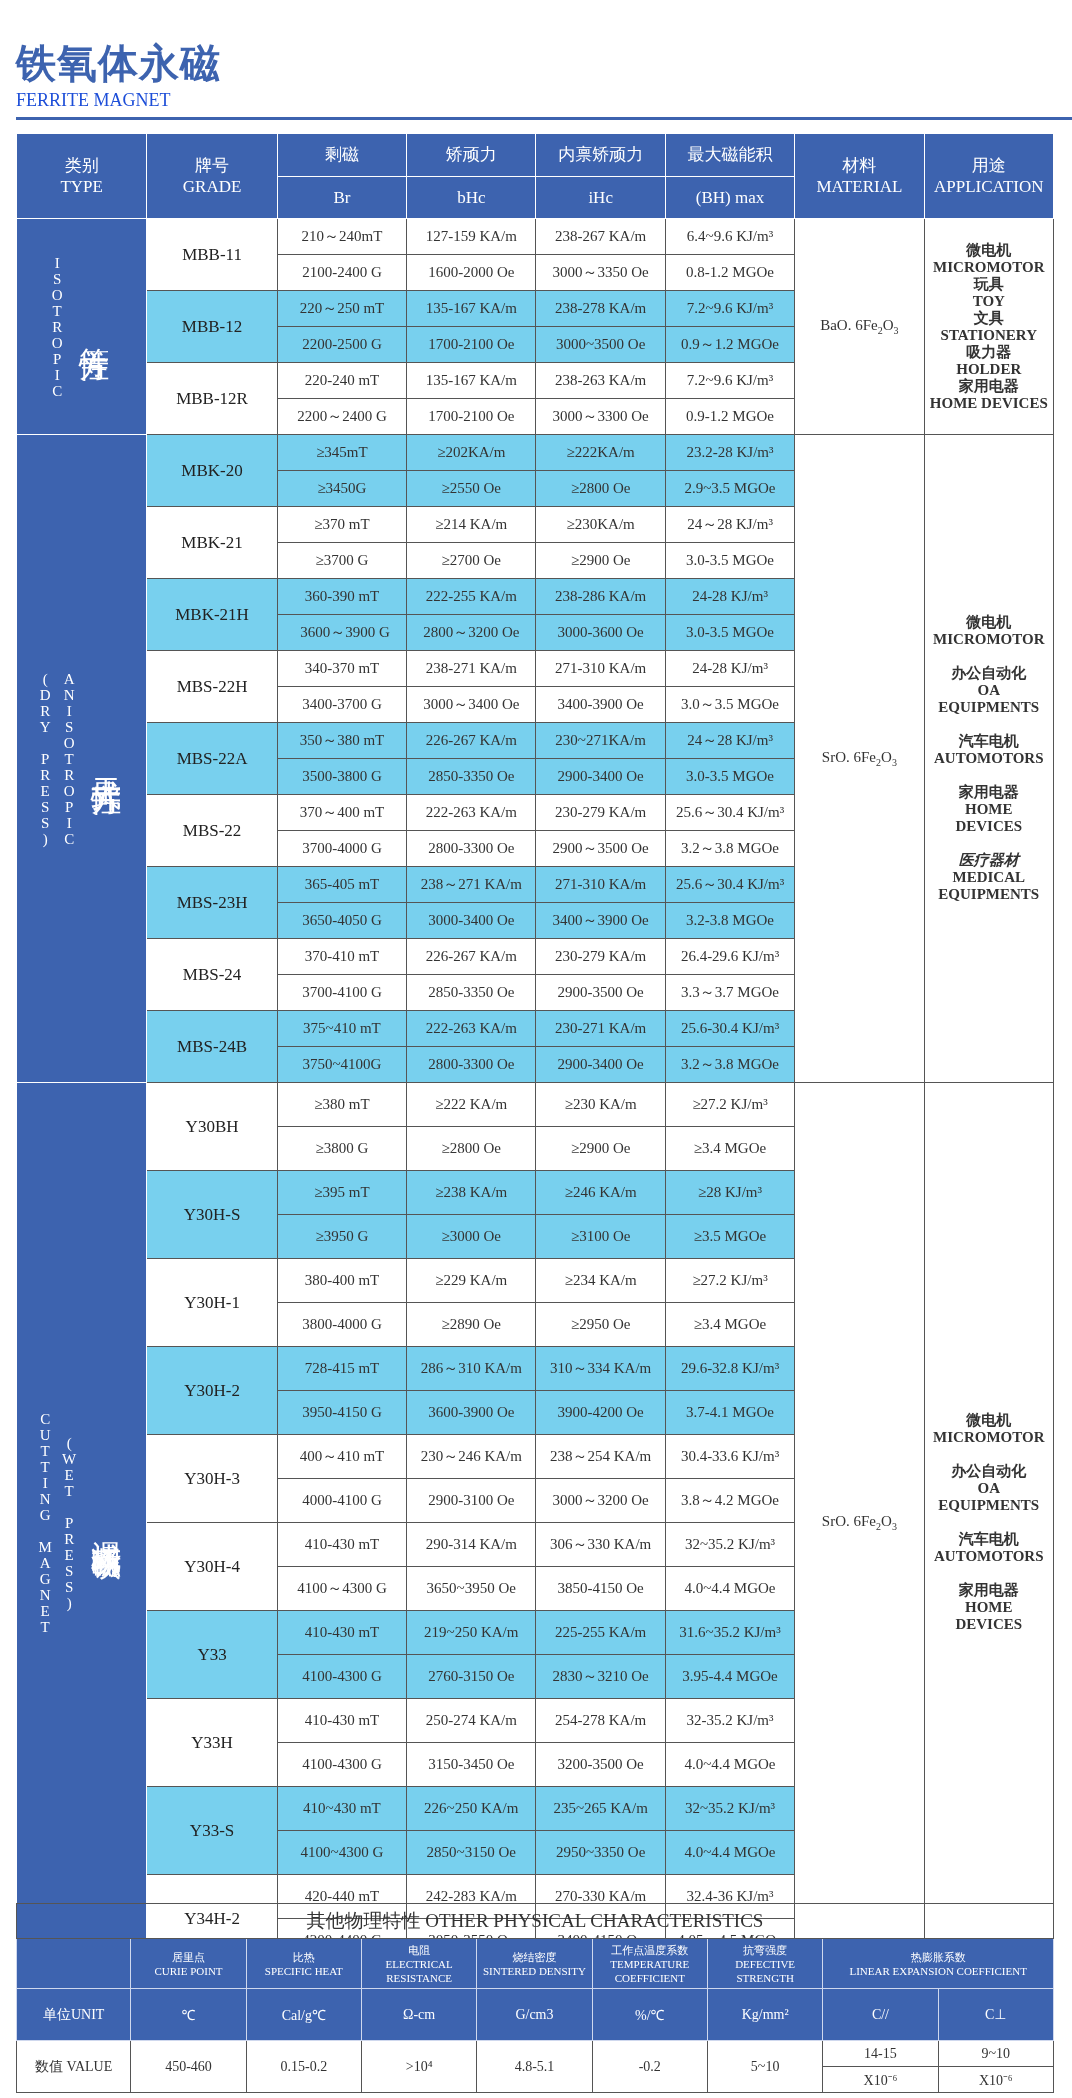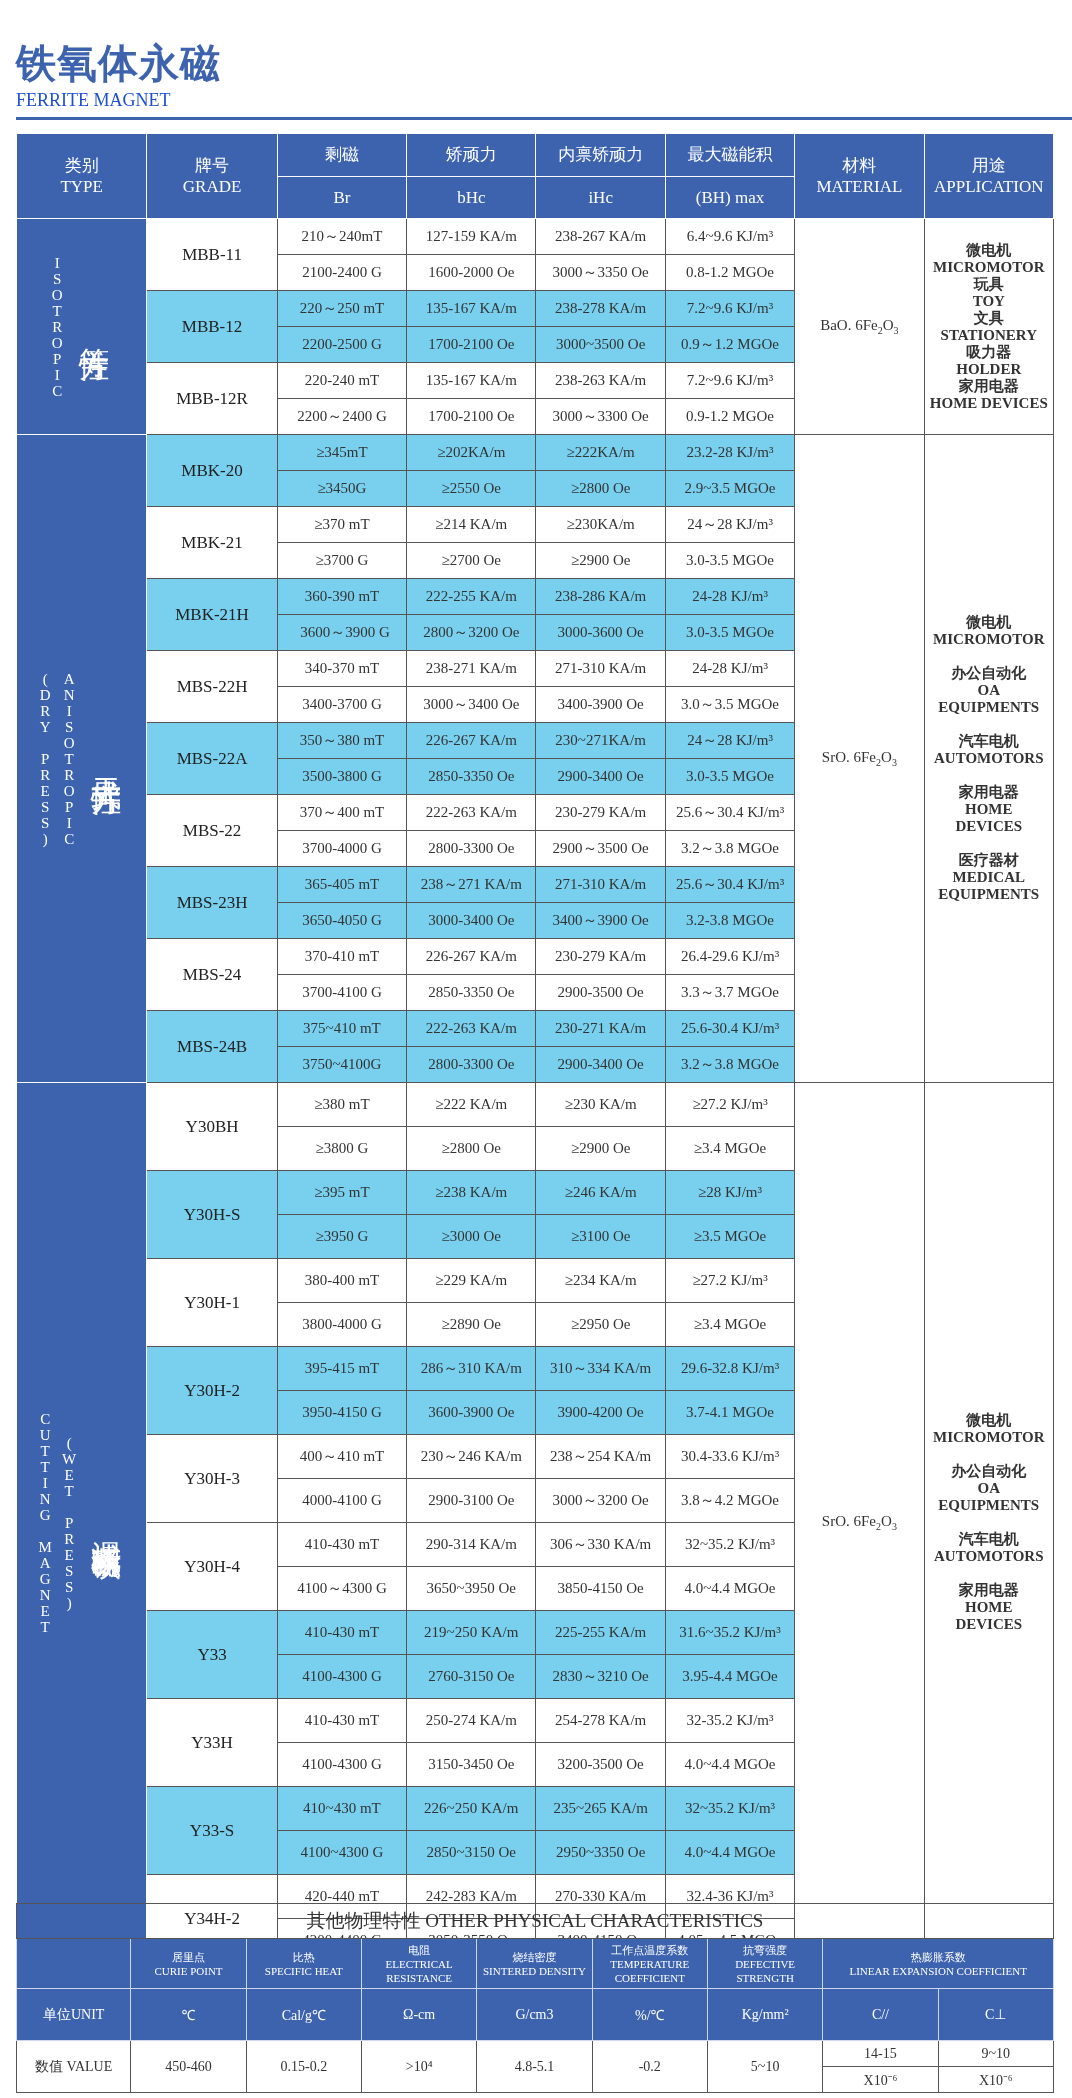--- a/index.html
+++ b/index.html
@@ -153,21 +153,21 @@
           <div style="min-height: 17px;">OA</div>
           <div style="min-height: 17px;">EQUIPMENTS</div>
           <div style="min-height: 17px;"></div>
           <div style="min-height: 17px;">汽车电机</div>
           <div style="min-height: 17px;">AUTOMOTORS</div>
           <div style="min-height: 17px;"></div>
           <div style="min-height: 17px;">家用电器</div>
           <div style="min-height: 17px;">HOME</div>
           <div style="min-height: 17px;">DEVICES</div>
           <div style="min-height: 17px;"></div>
-          <div style="min-height: 17px;">医疗器材</div>
+          <div style="min-height: 17px; font-style: italic;">医疗器材</div>
           <div style="min-height: 17px;">MEDICAL</div>
           <div style="min-height: 17px;">EQUIPMENTS</div>
         </td>
       </tr>
       <tr class="blue">
         <td style="height: 35px;">≥3450G</td>
         <td style="height: 35px;">≥2550 Oe</td>
         <td style="height: 35px;">≥2800 Oe</td>
         <td style="height: 35px; font-family: Liberation Serif, serif;">2.9~3.5 MGOe</td>
       </tr>
@@ -332,21 +332,21 @@
         <td style="height: 43px;">≥27.2 KJ/m³</td>
       </tr>
       <tr>
         <td style="height: 43px;">3800-4000 G</td>
         <td style="height: 43px;">≥2890 Oe</td>
         <td style="height: 43px;">≥2950 Oe</td>
         <td style="height: 43px;">≥3.4 MGOe</td>
       </tr>
       <tr class="blue">
         <td class="grade" rowspan="2">Y30H-2</td>
-        <td style="height: 43px;">395-415 mT</td>
+        <td style="height: 43px;">728-415 mT</td>
         <td style="height: 43px;">286～310 KA/m</td>
         <td style="height: 43px;">310～334 KA/m</td>
         <td style="height: 43px;">29.6-32.8 KJ/m³</td>
       </tr>
       <tr class="blue">
         <td style="height: 43px;">3950-4150 G</td>
         <td style="height: 43px;">3600-3900 Oe</td>
         <td style="height: 43px; margin-top: 36px;">3900-4200 Oe</td>
         <td style="height: 43px;">3.7-4.1 MGOe</td>
       </tr>

